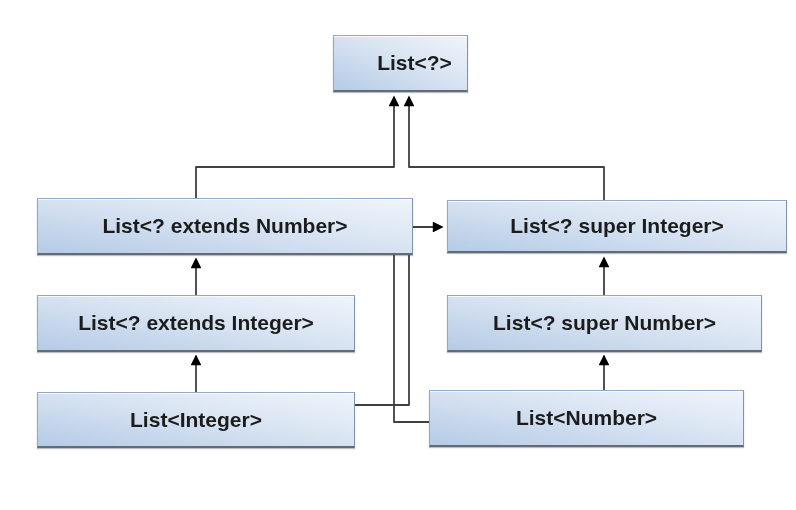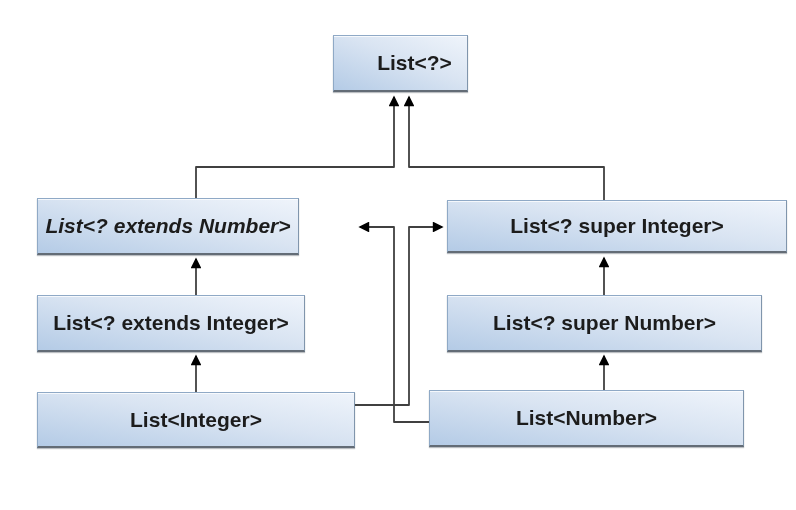--- a/index.html
+++ b/index.html
@@ -28,23 +28,23 @@
     color: #1c1c1c;
     letter-spacing: 0px;
     background: linear-gradient(to top right, #b4cbe6 0%, #d9e4f2 55%, #eff4fb 100%);
     border: 1px solid #8fa9c6;
     border-right-color: #8095ac;
     border-bottom: 2px solid #636c76;
     box-shadow: inset 0 1px 0 rgba(255,255,255,0.75), 0 1px 1px rgba(60,70,80,0.35);
     white-space: nowrap;
   }
   #node-root            { left: 333px; top: 35px;  width: 135px; height: 57px; padding-left: 28px; }
-  #node-extends-number  { left: 37px;  top: 198px; width: 262px; height: 57px; font-style: italic; }
+  #node-extends-number  { left: 37px;  top: 198px; width: 376px; height: 57px; }
   #node-super-integer   { left: 447px; top: 200px; width: 340px; height: 53px; }
-  #node-extends-integer { left: 37px;  top: 295px; width: 268px; height: 57px; }
+  #node-extends-integer { left: 37px;  top: 295px; width: 318px; height: 57px; }
   #node-super-number    { left: 447px; top: 295px; width: 315px; height: 57px; }
   #node-integer         { left: 37px;  top: 392px; width: 318px; height: 56px; }
   #node-number          { left: 429px; top: 390px; width: 315px; height: 57px; }
   .connector {
     fill: none;
     stroke: #404040;
     stroke-width: 1.8;
     stroke-linejoin: round;
   }
 </style>

